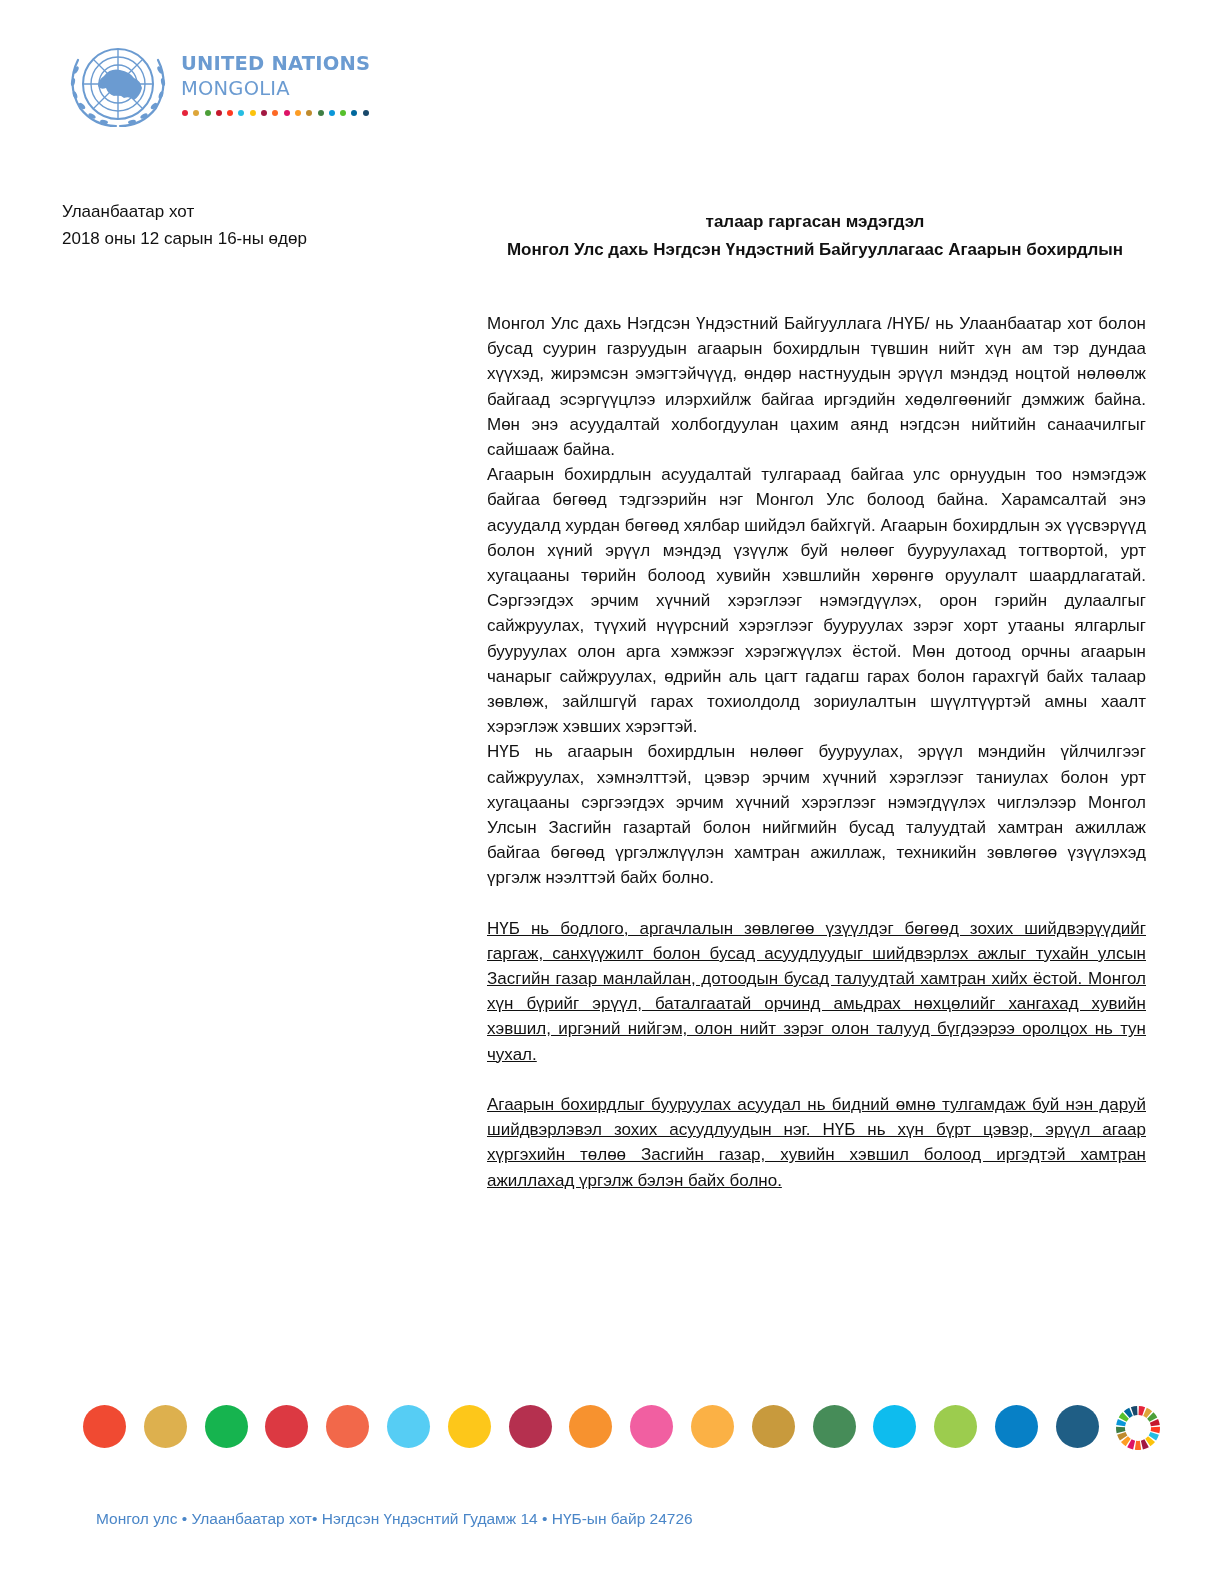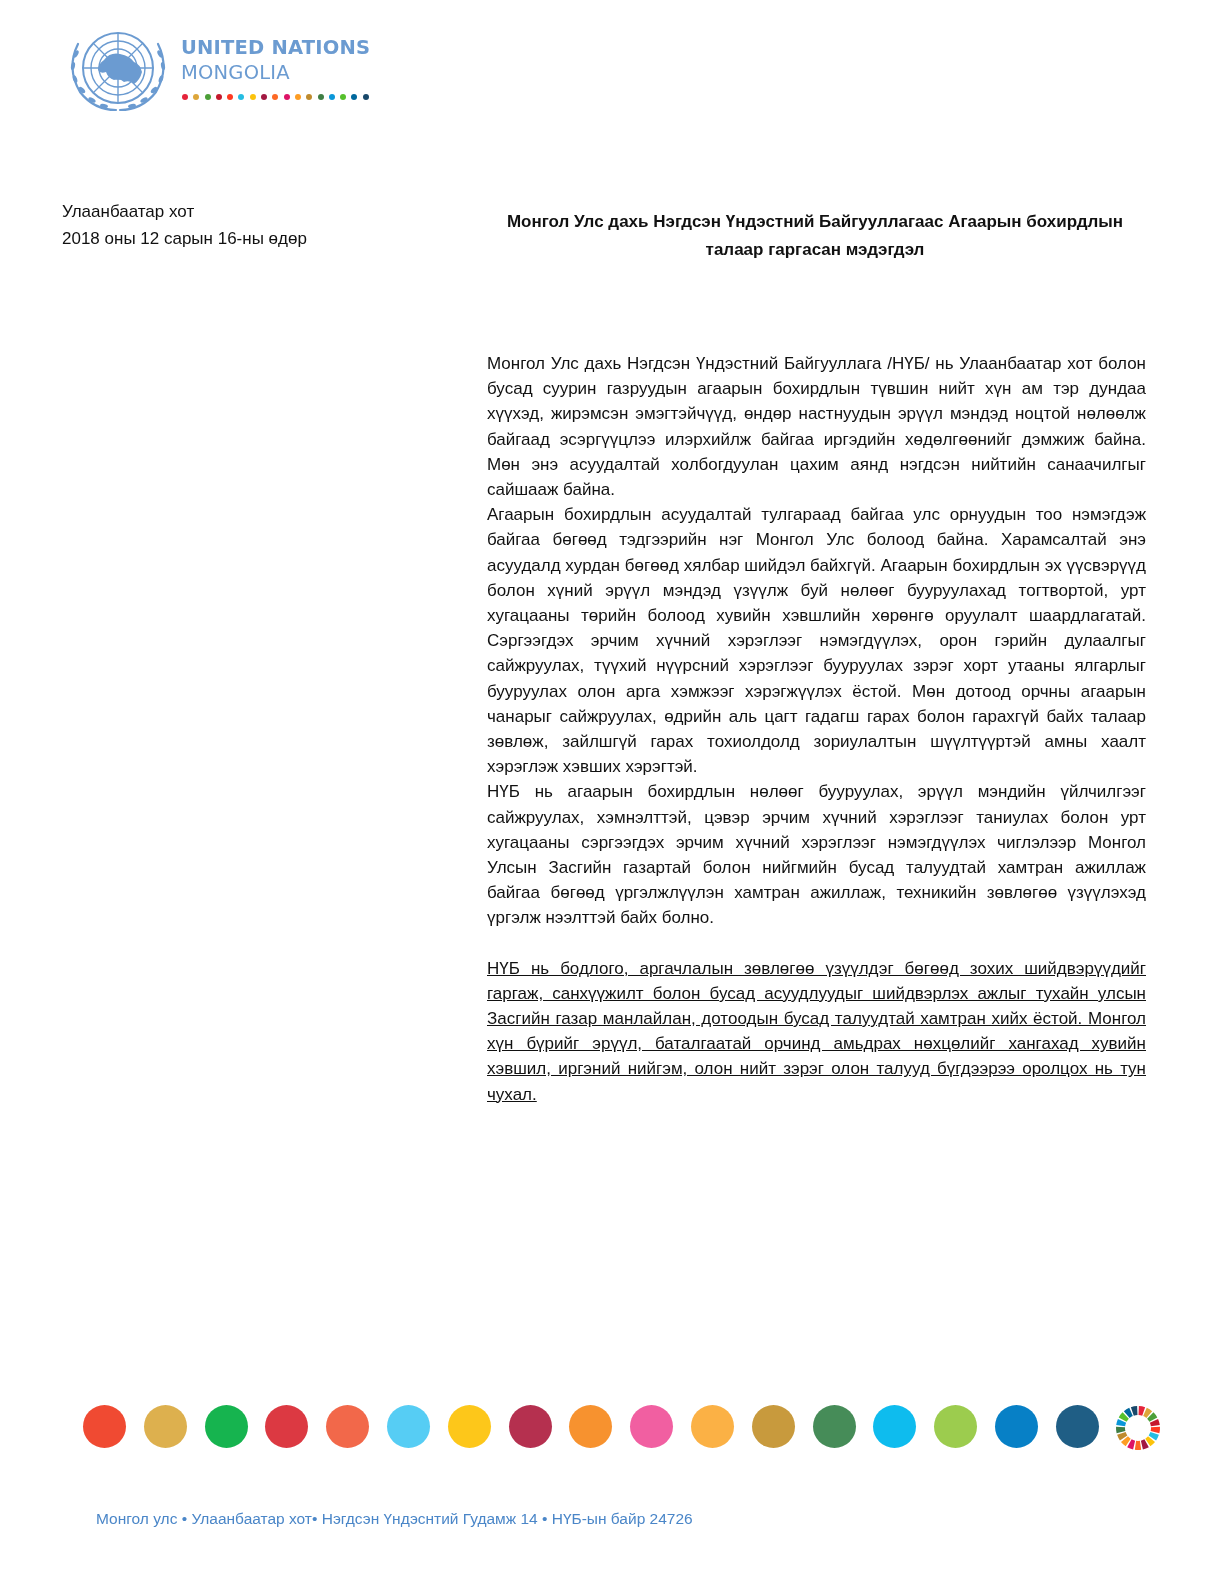--- a/index.html
+++ b/index.html
@@ -1,29 +1,29 @@
 <!DOCTYPE html>
 <html><head>
 <meta charset="utf-8">
 <style>
   html, body { margin: 0; padding: 0; background: #ffffff; }
   body { width: 1218px; height: 1580px; position: relative; overflow: hidden; font-family: "Liberation Sans", sans-serif; color: #111; }
 
-  .logo { position: absolute; left: 64px; top: 24px; width: 320px; height: 92px; }
+  .logo { position: absolute; left: 64px; top: 40px; width: 320px; height: 92px; }
   .emblem { position: absolute; left: 0; top: 0; width: 108px; height: 92px; }
   .logo-title { position: absolute; left: 117px; top: 12px; font-family: "DejaVu Sans", sans-serif; font-weight: bold; font-size: 19.5px; color: #6b9bd1; letter-spacing: 0.2px; white-space: nowrap; }
   .logo-sub { position: absolute; left: 117px; top: 37px; font-family: "DejaVu Sans", sans-serif; font-size: 19.5px; color: #6b9bd1; letter-spacing: 0.2px; white-space: nowrap; }
   .logo-dots { position: absolute; left: 118px; top: 70px; display: flex; gap: 5.3px; }
   .logo-dots span { width: 6px; height: 6px; border-radius: 50%; display: block; }
 
   .place { position: absolute; left: 62px; top: 198px; font-size: 17px; line-height: 27px; color: #111; }
 
   .title { position: absolute; left: 470px; top: 208px; width: 690px; text-align: center; font-family: "Liberation Sans", sans-serif; font-weight: bold; font-size: 17px; line-height: 28px; color: #111; }
 
-  .body { position: absolute; left: 487px; top: 311px; width: 659px; font-size: 17px; line-height: 25.2px; text-align: justify; color: #111; margin-top: 40px; }
+  .body { position: absolute; left: 487px; top: 311px; width: 659px; font-size: 17px; line-height: 25.2px; text-align: justify; color: #111; }
   .body p { margin: 0; }
   .body p.gap { margin-top: 25px; text-decoration: underline; }
 
   .sdg-row { position: absolute; left: 83px; top: 1405px; width: 1090px; height: 46px; }
   .sdg-row .dot { position: absolute; top: 0; width: 43px; height: 43px; border-radius: 50%; }
   .sdg-wheel { position: absolute; top: 0; width: 46px; height: 46px; }
 
   .footer { position: absolute; left: 96px; top: 1510px; font-size: 15.5px; color: #4a86c8; white-space: nowrap; }
 </style>
 </head>
@@ -83,29 +83,30 @@
       <span style="background: rgb(25, 72, 106);"></span>
     </div>
 </div>
 
 <div class="place">
   <div>Улаанбаатар хот</div>
   <div>2018 оны 12 сарын 16-ны өдөр</div>
 </div>
 
 <div class="title">
+  <div>талаар гаргасан мэдэгдэл</div>
   <div>Монгол Улс дахь Нэгдсэн Үндэстний Байгууллагаас Агаарын бохирдлын</div>
-  <div>талаар гаргасан мэдэгдэл</div>
 </div>
 
 <div class="body">
   <p>Монгол Улс дахь Нэгдсэн Үндэстний Байгууллага /НҮБ/ нь Улаанбаатар хот болон бусад суурин газруудын агаарын бохирдлын түвшин нийт хүн ам тэр дундаа хүүхэд, жирэмсэн эмэгтэйчүүд, өндөр настнуудын эрүүл мэндэд ноцтой нөлөөлж байгаад эсэргүүцлээ илэрхийлж байгаа иргэдийн хөдөлгөөнийг дэмжиж байна. Мөн энэ асуудалтай холбогдуулан цахим аянд нэгдсэн нийтийн санаачилгыг сайшааж байна.</p>
   <p>Агаарын бохирдлын асуудалтай тулгараад байгаа улс орнуудын тоо нэмэгдэж байгаа бөгөөд тэдгээрийн нэг Монгол Улс болоод байна. Харамсалтай энэ асуудалд хурдан бөгөөд хялбар шийдэл байхгүй. Агаарын бохирдлын эх үүсвэрүүд болон хүний эрүүл мэндэд үзүүлж буй нөлөөг бууруулахад тогтвортой, урт хугацааны төрийн болоод хувийн хэвшлийн хөрөнгө оруулалт шаардлагатай. Сэргээгдэх эрчим хүчний хэрэглээг нэмэгдүүлэх, орон гэрийн дулаалгыг сайжруулах, түүхий нүүрсний хэрэглээг бууруулах зэрэг хорт утааны ялгарлыг бууруулах олон арга хэмжээг хэрэгжүүлэх ёстой. Мөн дотоод орчны агаарын чанарыг сайжруулах, өдрийн аль цагт гадагш гарах болон гарахгүй байх талаар зөвлөж, зайлшгүй гарах тохиолдолд зориулалтын шүүлтүүртэй амны хаалт хэрэглэж хэвших хэрэгтэй.</p>
   <p>НҮБ нь агаарын бохирдлын нөлөөг бууруулах, эрүүл мэндийн үйлчилгээг сайжруулах, хэмнэлттэй, цэвэр эрчим хүчний хэрэглээг таниулах болон урт хугацааны сэргээгдэх эрчим хүчний хэрэглээг нэмэгдүүлэх чиглэлээр Монгол Улсын Засгийн газартай болон нийгмийн бусад талуудтай хамтран ажиллаж байгаа бөгөөд үргэлжлүүлэн хамтран ажиллаж, техникийн зөвлөгөө үзүүлэхэд үргэлж нээлттэй байх болно.</p>
   <p class="gap">НҮБ нь бодлого, аргачлалын зөвлөгөө үзүүлдэг бөгөөд зохих шийдвэрүүдийг гаргаж, санхүүжилт болон бусад асуудлуудыг шийдвэрлэх ажлыг тухайн улсын Засгийн газар манлайлан, дотоодын бусад талуудтай хамтран хийх ёстой. Монгол хүн бүрийг эрүүл, баталгаатай орчинд амьдрах нөхцөлийг хангахад хувийн хэвшил, иргэний нийгэм, олон нийт зэрэг олон талууд бүгдээрээ оролцох нь тун чухал.</p>
+  <p class="gap">Агаарын бохирдлыг бууруулах асуудал нь бидний өмнө тулгамдаж буй нэн даруй шийдвэрлэвэл зохих асуудлуудын нэг. НҮБ нь хүн бүрт цэвэр, эрүүл агаар хүргэхийн төлөө Засгийн газар, хувийн хэвшил болоод иргэдтэй хамтран ажиллахад үргэлж бэлэн байх болно.</p>
 </div>
 
 <div class="sdg-row" id="sdg-row">
     <div class="dot" style="left: 0px; background: rgb(240, 74, 50);"></div>
     <div class="dot" style="left: 60.8px; background: rgb(221, 176, 78);"></div>
     <div class="dot" style="left: 121.6px; background: rgb(22, 180, 79);"></div>
     <div class="dot" style="left: 182.4px; background: rgb(220, 57, 66);"></div>
     <div class="dot" style="left: 243.2px; background: rgb(242, 104, 74);"></div>
     <div class="dot" style="left: 304px; background: rgb(86, 205, 244);"></div>
     <div class="dot" style="left: 364.8px; background: rgb(253, 199, 26);"></div>

